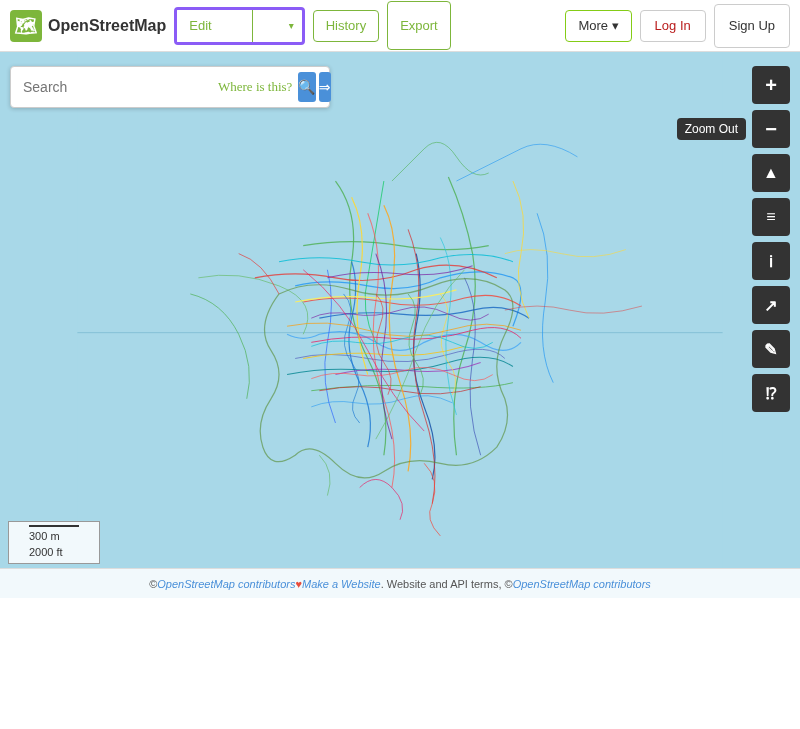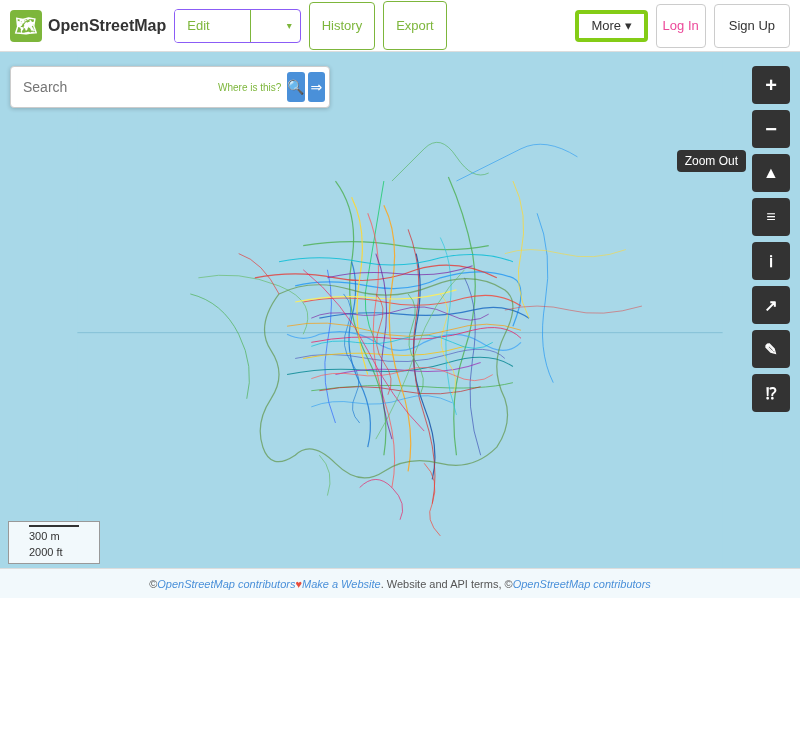--- a/index.html
+++ b/index.html
@@ -33,21 +33,21 @@
       border-radius: 4px;
       display: flex;
       align-items: center;
       justify-content: center;
       color: white;
       font-size: 18px;
     }
     .nav-btn-group {
       display: flex;
       align-items: center;
-      border: 1px solid #8b5cf6;
+      border: 3px solid #8b5cf6;
       border-radius: 4px;
       overflow: hidden;
       gap: 28px;
     }
     .nav-btn {
       background: #fff;
       color: #7db63b;
       border: none;
       padding: 6px 12px;
       font-size: 13px;
@@ -70,55 +70,55 @@
       font-size: 10px;
     }
     .history-btn {
       background: #fff;
       color: #7db63b;
       border: 1px solid #7db63b;
       border-radius: 4px;
       padding: 6px 12px;
       font-size: 13px;
       cursor: pointer;
-      height: 48px;
+      height: 32px;
     }
     .export-btn {
       background: #fff;
       color: #7db63b;
       border: 1px solid #7db63b;
       border-radius: 4px;
       padding: 6px 12px;
       font-size: 13px;
       cursor: pointer;
       height: 49px;
     }
     .spacer { flex: 1; }
     .more-btn {
       background: #fff;
       color: #333;
-      border: 4px solid #84cc16;
+      border: 1px solid #84cc16;
       border-radius: 4px;
       padding: 6px 12px;
       font-size: 13px;
       cursor: pointer;
       height: 32px;
       display: flex;
       align-items: center;
       gap: 4px;
     }
     .login-btn {
       background: #fff;
-      color: #ec4899;
+      color: #b91c1c;
       border: 1px solid #ccc;
       border-radius: 4px;
-      padding: 6px 6px;
-      font-size: 13px;
-      cursor: pointer;
-      height: 44px;
+      padding: 6px 14px;
+      font-size: 13px;
+      cursor: pointer;
+      height: 32px;
     }
     .signup-btn {
       background: #fff;
       color: #333;
       border: 1px solid #ccc;
       border-radius: 4px;
       padding: 6px 14px;
       font-size: 13px;
       cursor: pointer;
       height: 44px;
@@ -152,24 +152,25 @@
     #search-input {
       border: none;
       outline: none;
       font-size: 14px;
       flex: 1;
       padding: 0 8px;
       color: #555;
     }
     .where-is-this {
       color: #7db63b;
-      font-size: 10px;
+      font-size: 13px;
       padding: 0 6px;
       white-space: nowrap;
       cursor: pointer;
+      font-family: Liberation Serif, serif;
     }
     .search-icon-btn {
       background: #4a90d9;
       border: none;
       border-radius: 3px;
       width: 30px;
       height: 30px;
       display: flex;
       align-items: center;
       justify-content: center;
@@ -223,21 +224,20 @@
       position: absolute;
       right: 44px;
       top: 50%;
       transform: translateY(-50%);
       background: #333;
       color: #fff;
       padding: 4px 8px;
       border-radius: 4px;
       font-size: 12px;
       white-space: nowrap;
-      margin-top: 32px;
     }
     .map-ctrl-btn.compass { font-size: 16px; }
     .map-ctrl-btn.layers { font-size: 16px; }
     .map-ctrl-btn.info { font-size: 16px; }
     .map-ctrl-btn.share { font-size: 16px; }
     .map-ctrl-btn.note { font-size: 16px; }
     .map-ctrl-btn.query { font-size: 16px; }
 
     
     #map-svg {

